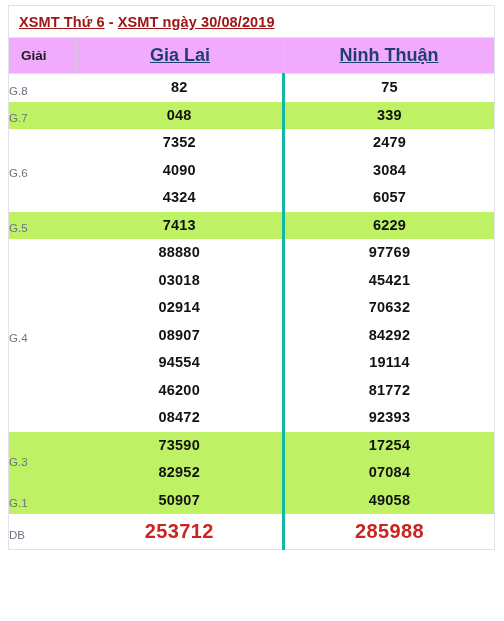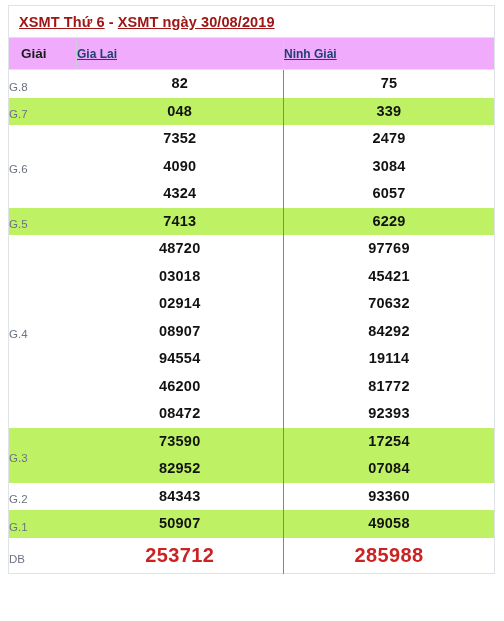--- a/index.html
+++ b/index.html
@@ -63,21 +63,22 @@
   }
   .head-row .c-label {
     padding-left: 12px;
     text-align: left;
     font-size: 13.5px;
     font-weight: bold;
     color: #1a1a1a;
     border-right: 1px solid #c9cfd6;
   }
   .head-row .c-prov {
-    font-size: 12px;
+    text-align: center;
+    font-size: 18px;
     font-weight: bold;
     color: #1f3f73;
   }
   .head-row .c-prov span.link {
     text-decoration: underline;
     color: #1f3f73;
   }
   .head-row .c-mid {
     border-right: 1px solid #c9cfd6;
   }
@@ -101,21 +102,21 @@
   }
   .cell-label .lbl-inner {
     padding-top: 7px;
     line-height: 1;
   }
   .cell-vals {
     text-align: center;
     vertical-align: top;
     padding: 0;
   }
-  .cell-vals.mid { border-right: 1px solid #14b8a6; }
+  .cell-vals.mid { border-right: 3px solid #14b8a6; }
   .val {
     font-size: 14.5px;
     font-weight: bold;
     color: #121212;
     line-height: 1;
     padding: 6px 0 7px 0;
     letter-spacing: 0.2px;
   }
   .val.special {
     color: #cc2222;
@@ -142,21 +143,21 @@
 
       <tr class="title-row">
         <td colspan="3">
           <div class="title-text"><a href="#">XSMT Thứ 6</a><span class="title-sep"> - </span><a href="#">XSMT ngày 30/08/2019</a></div>
         </td>
       </tr>
 
       <tr class="head-row">
         <td class="c-label">Giải</td>
         <td class="c-prov c-mid"><span class="link">Gia Lai</span></td>
-        <td class="c-prov"><span class="link">Ninh Giải</span></td>
+        <td class="c-prov"><span class="link">Ninh Thuận</span></td>
       </tr>
 
     </tbody>
     <tbody id="rows-body">
         <tr class="data-row plain">
           <td class="cell-label">
             <div class="lbl-inner">G.8</div>
           </td>
           <td class="cell-vals mid">
             <div class="val">82</div>
@@ -200,21 +201,21 @@
           </td>
           <td class="cell-vals">
             <div class="val">6229</div>
           </td>
         </tr>
         <tr class="data-row plain">
           <td class="cell-label">
             <div class="lbl-inner">G.4</div>
           </td>
           <td class="cell-vals mid">
-            <div class="val">48720</div>
+            <div class="val">88880</div>
             <div class="val">03018</div>
             <div class="val">02914</div>
             <div class="val">08907</div>
             <div class="val">94554</div>
             <div class="val">46200</div>
             <div class="val">08472</div>
           </td>
           <td class="cell-vals">
             <div class="val">97769</div>
             <div class="val">45421</div>
@@ -231,31 +232,20 @@
           </td>
           <td class="cell-vals mid">
             <div class="val">73590</div>
             <div class="val">82952</div>
           </td>
           <td class="cell-vals">
             <div class="val">17254</div>
             <div class="val">07084</div>
           </td>
         </tr>
-        <tr class="data-row plain">
-          <td class="cell-label">
-            <div class="lbl-inner">G.2</div>
-          </td>
-          <td class="cell-vals mid">
-            <div class="val">84343</div>
-          </td>
-          <td class="cell-vals">
-            <div class="val">93360</div>
-          </td>
-        </tr>
         <tr class="data-row tint">
           <td class="cell-label">
             <div class="lbl-inner">G.1</div>
           </td>
           <td class="cell-vals mid">
             <div class="val">50907</div>
           </td>
           <td class="cell-vals">
             <div class="val">49058</div>
           </td>

